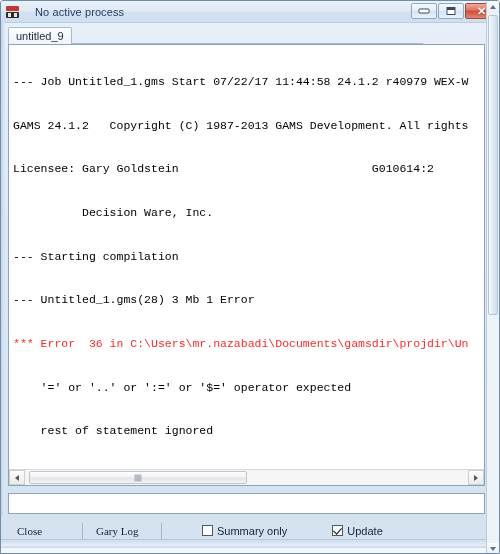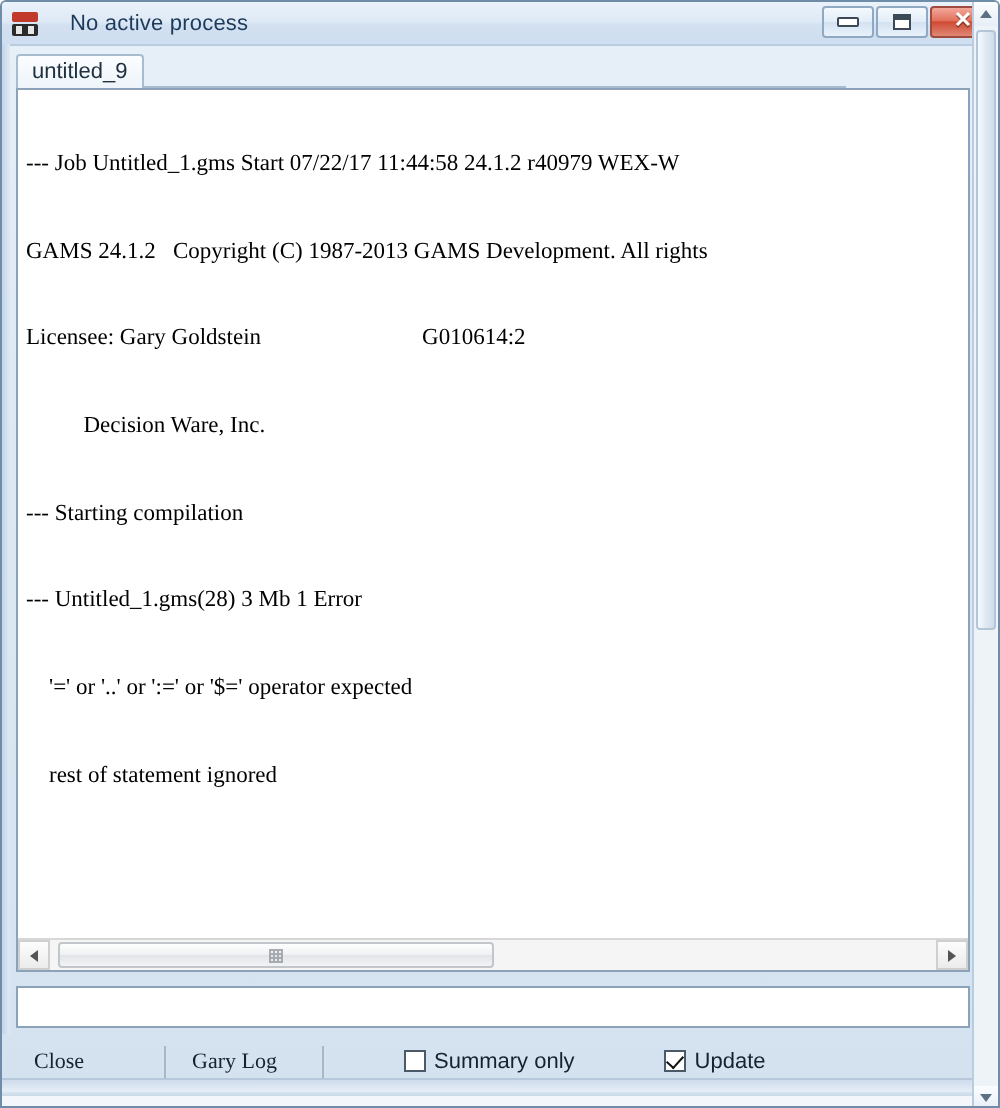--- a/index.html
+++ b/index.html
@@ -179,21 +179,21 @@
     border: 1px solid #8ba2b8;
     overflow: hidden;
   }
   .logtext {
     position: absolute;
     left: 4px;
     top: 1px;
     width: 468px;
     height: 410px;
     overflow: hidden;
-    font-family: Liberation Serif, serif;
+    font-family: Liberation Mono, monospace;
     font-size: 11.5px;
     line-height: 14.55px;
     white-space: pre;
     color: #000000;
   }
   .logtext .ln { display: block; height: 14.55px; }
   .ln.err { color: #ff2a2a; }
 
   
   .hscroll {
@@ -449,20 +449,21 @@
   </div>
 
   <div class="logpanel">
     <div class="logtext">
       <span class="ln">--- Job Untitled_1.gms Start 07/22/17 11:44:58 24.1.2 r40979 WEX-W</span>
       <span class="ln">GAMS 24.1.2   Copyright (C) 1987-2013 GAMS Development. All rights</span>
       <span class="ln">Licensee: Gary Goldstein                            G010614:2</span>
       <span class="ln">          Decision Ware, Inc.</span>
       <span class="ln">--- Starting compilation</span>
       <span class="ln">--- Untitled_1.gms(28) 3 Mb 1 Error</span>
+      <span class="ln err">*** Error  36 in C:\Users\mr.nazabadi\Documents\gamsdir\projdir\Un</span>
       <span class="ln">    '=' or '..' or ':=' or '$=' operator expected</span>
       <span class="ln">    rest of statement ignored</span>
       
       
       
       
       
       
       
       

